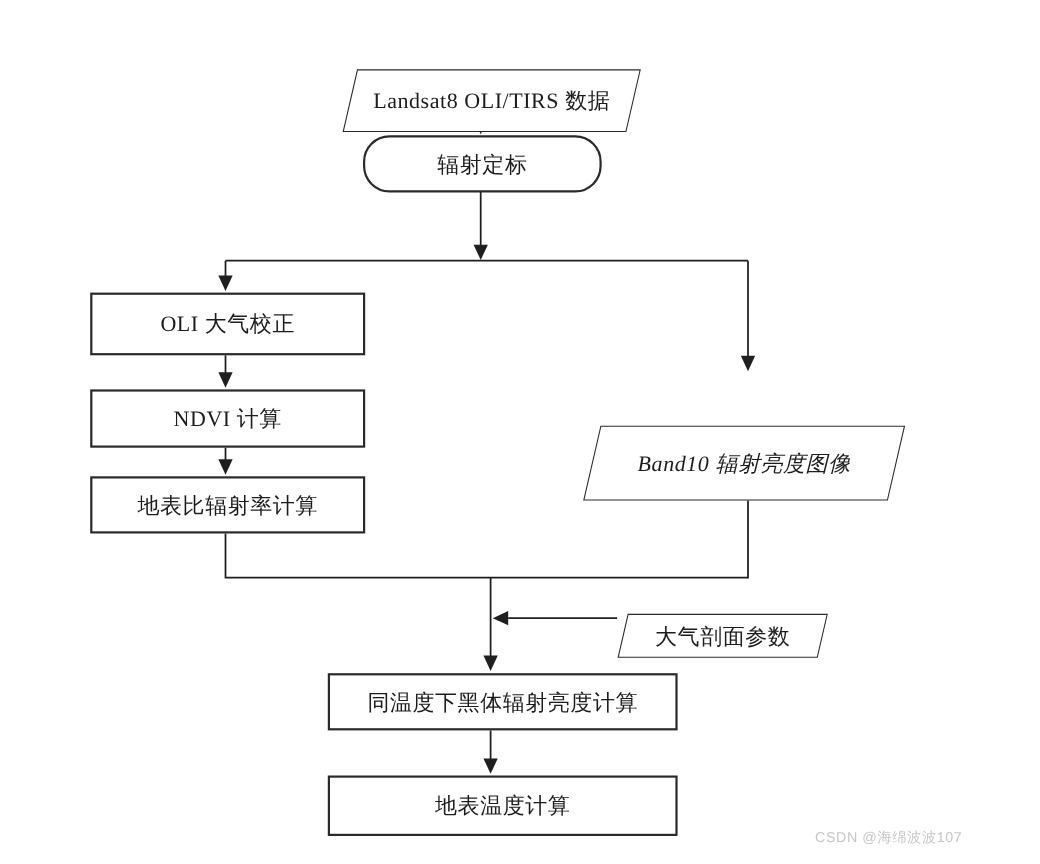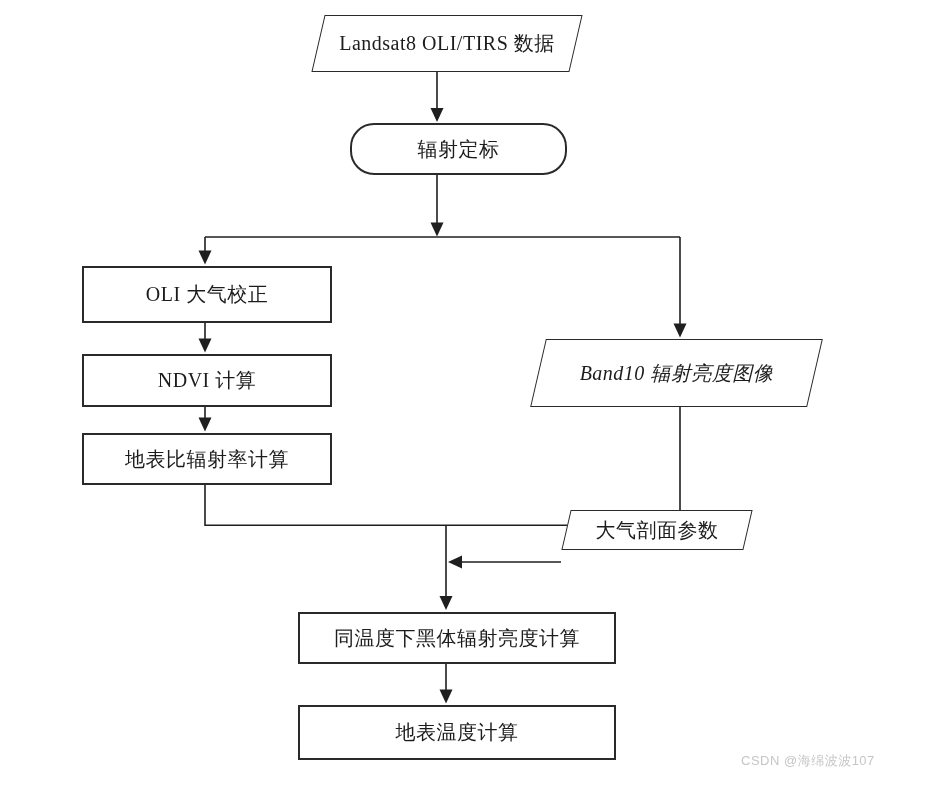--- a/index.html
+++ b/index.html
@@ -33,20 +33,21 @@
     font-size: 20px;
     letter-spacing: 0.5px;
     white-space: nowrap;
   }
   .rect {
     border: 2px solid #2a2a2a;
     background: #ffffff;
   }
   .para {
     background: transparent;
+    margin-top: 48px;
   }
   .para .para-skin {
     position: absolute;
     inset: 0;
     border: 1.6px solid #2a2a2a;
     background: #ffffff;
     transform: skewX(-13deg);
   }
   .node .label {
     position: relative;
@@ -105,21 +106,21 @@
       <path d="M448,562 l14,-6.5 l0,13 z"></path>
       <path d="M446,703.5 l-6.5,-14 l13,0 z"></path>
     </g>
   </svg>
 
   <div class="node para" style="left:318px; top:15px; width:258px; height:57px;">
     <span class="para-skin"></span>
     <span class="label">Landsat8 OLI/TIRS 数据</span>
   </div>
 
-  <div class="node rect" style="left:350px; top:123px; width:213px; height:48px;border-radius:24px;">
+  <div class="node rect" style="left:330px; top:123px; width:213px; height:48px;border-radius:24px;">
     <span class="label">辐射定标</span>
   </div>
 
   <div class="node rect" style="left:82px; top:266px; width:246px; height:53px;justify-content:center;">
     <span class="label">OLI 大气校正</span>
   </div>
 
   <div class="node rect" style="left:82px; top:354px; width:246px; height:49px;">
     <span class="label">NDVI 计算</span>
   </div>

